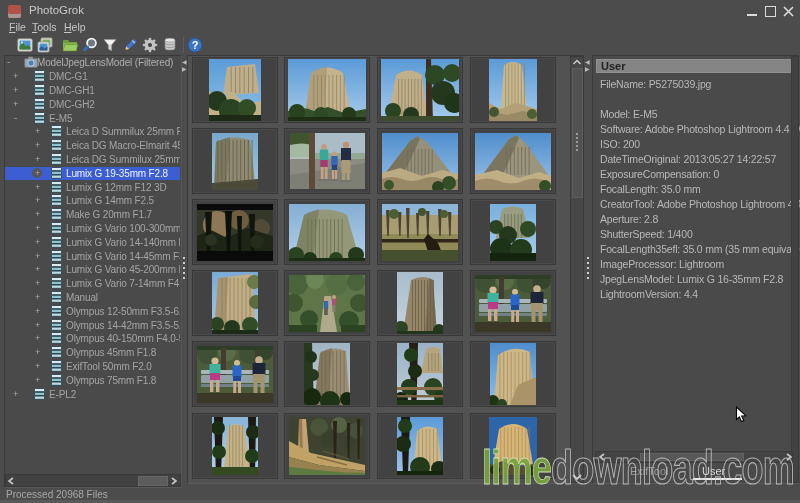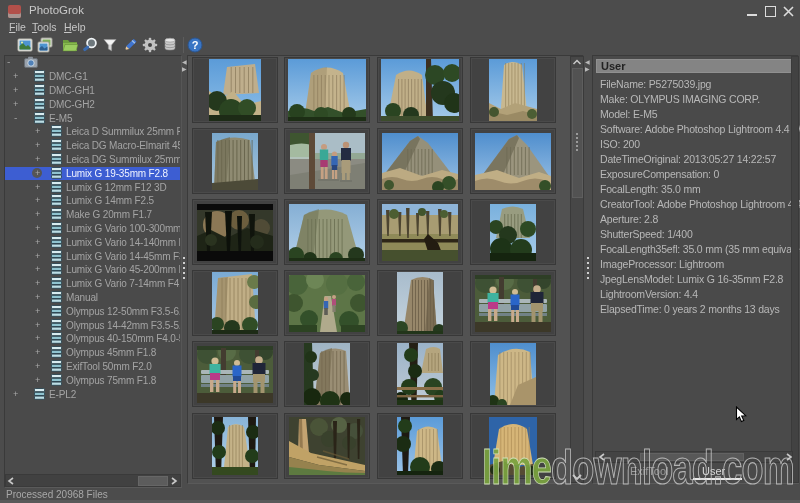--- a/index.html
+++ b/index.html
@@ -97,20 +97,21 @@
   <div class="abs" style="left:4px;top:55px;width:177px;height:418px;overflow:hidden">
 <div class="treerow" style="top:1.4px">
         <span class="exp" style="left:2px;top:2px">-</span>
         <span class="abs" style="left:20px;top:0px">
           <svg style="position:absolute;top:0px" width="14" height="12" viewBox="0 0 14 12">
             <rect x="0.5" y="2.5" width="13" height="9" rx="1.5" fill="#9aa2ac" stroke="#6a7077"></rect>
             <rect x="4" y="0.8" width="5" height="2.5" rx="0.8" fill="#8a929c"></rect>
             <circle cx="7" cy="7" r="3.2" fill="#4f80b8" stroke="#dce4ea" stroke-width="0.8"></circle>
           </svg>
         </span>
+        <span class="itxt" style="left:33px;color:#aeaeae">ModelJpegLensModel (Filtered)</span>
       </div>
 <div class="treerow" style="top:15.2px">
         <span class="exp" style="left:9px;top:2px">+</span>
         <span class="abs" style="left:30px;top:0px">
           <svg style="position:absolute;top:0px" width="11" height="12" viewBox="0 0 11 12">
             <rect x="0.5" y="0.5" width="10" height="3.2" rx="0.8" fill="#d8ecf0" stroke="#2a4450" stroke-width="0.9"></rect>
             <rect x="0.5" y="4.3" width="10" height="3.2" rx="0.8" fill="#8fc3cf" stroke="#2a4450" stroke-width="0.9"></rect>
             <rect x="0.5" y="8.1" width="10" height="3.2" rx="0.8" fill="#bcdde4" stroke="#2a4450" stroke-width="0.9"></rect>
           </svg>
         </span>
@@ -974,35 +975,33 @@
   <span class="arr" style="left:585px;top:58px;font-size:6px;color:#b8b8b8">◀</span>
   <span class="arr" style="left:585px;top:65px;font-size:6px;color:#b8b8b8">▶</span>
   <div class="abs" style="left:587px;top:257px;width:2px;height:24px;background:repeating-linear-gradient(#cfcfcf 0 2px,transparent 2px 5px)"></div>
 
   <div class="panel" style="left:592px;top:55px;width:207px;height:429px"></div>
   <div class="abs" style="left:596px;top:59px;width:196px;height:14px;background:#848484;border:1px solid #909090"></div>
   <span class="abs" style="left:601px;top:60px;font-size:11px;font-weight:bold;color:#222">User</span>
   <div class="abs" style="left:593px;top:74px;width:198px;height:372px;overflow:hidden">
   </div>
 <div class="info" style="left:600px;top:77.5px">FileName: P5275039.jpg</div>
-<div class="info" style="left:600px;top:92.5px">Make: OLYMPUS IMAGING CORP.</div>
 <div class="info" style="left:600px;top:107.5px">Model: E-M5</div>
 <div class="info" style="left:600px;top:122.5px">Software: Adobe Photoshop Lightroom 4.4 (W</div>
 <div class="info" style="left:600px;top:137.5px">ISO: 200</div>
 <div class="info" style="left:600px;top:152.5px">DateTimeOriginal: 2013:05:27 14:22:57</div>
 <div class="info" style="left:600px;top:167.5px">ExposureCompensation: 0</div>
 <div class="info" style="left:600px;top:182.5px">FocalLength: 35.0 mm</div>
 <div class="info" style="left:600px;top:197.5px">CreatorTool: Adobe Photoshop Lightroom 4.4</div>
 <div class="info" style="left:600px;top:212.5px">Aperture: 2.8</div>
 <div class="info" style="left:600px;top:227.5px">ShutterSpeed: 1/400</div>
 <div class="info" style="left:600px;top:242.5px">FocalLength35efl: 35.0 mm (35 mm equivalent:</div>
 <div class="info" style="left:600px;top:257.5px">ImageProcessor: Lightroom</div>
 <div class="info" style="left:600px;top:272.5px">JpegLensModel: Lumix G 16-35mm F2.8</div>
 <div class="info" style="left:600px;top:287.5px">LightroomVersion: 4.4</div>
-<div class="info" style="left:600px;top:302.5px">ElapsedTime: 0 years 2 months 13 days</div>
 
   <div class="sb" style="left:791px;top:56px;width:8px;height:427px;background:#424242"></div>
 
   <div class="sb" style="left:595px;top:451px;width:198px;height:12px"></div>
   <div class="sbthumb" style="left:640px;top:453px;width:104px;height:8px"></div>
   <svg class="abs" style="left:598px;top:453px" width="8" height="8">
       <path d="M6 1 L2 4 L6 7" stroke="#c8c8c8" stroke-width="1.6" fill="none"></path>
     </svg>
   <svg class="abs" style="left:785px;top:453px" width="8" height="8">
       <path d="M2 1 L6 4 L2 7" stroke="#c8c8c8" stroke-width="1.6" fill="none"></path>

